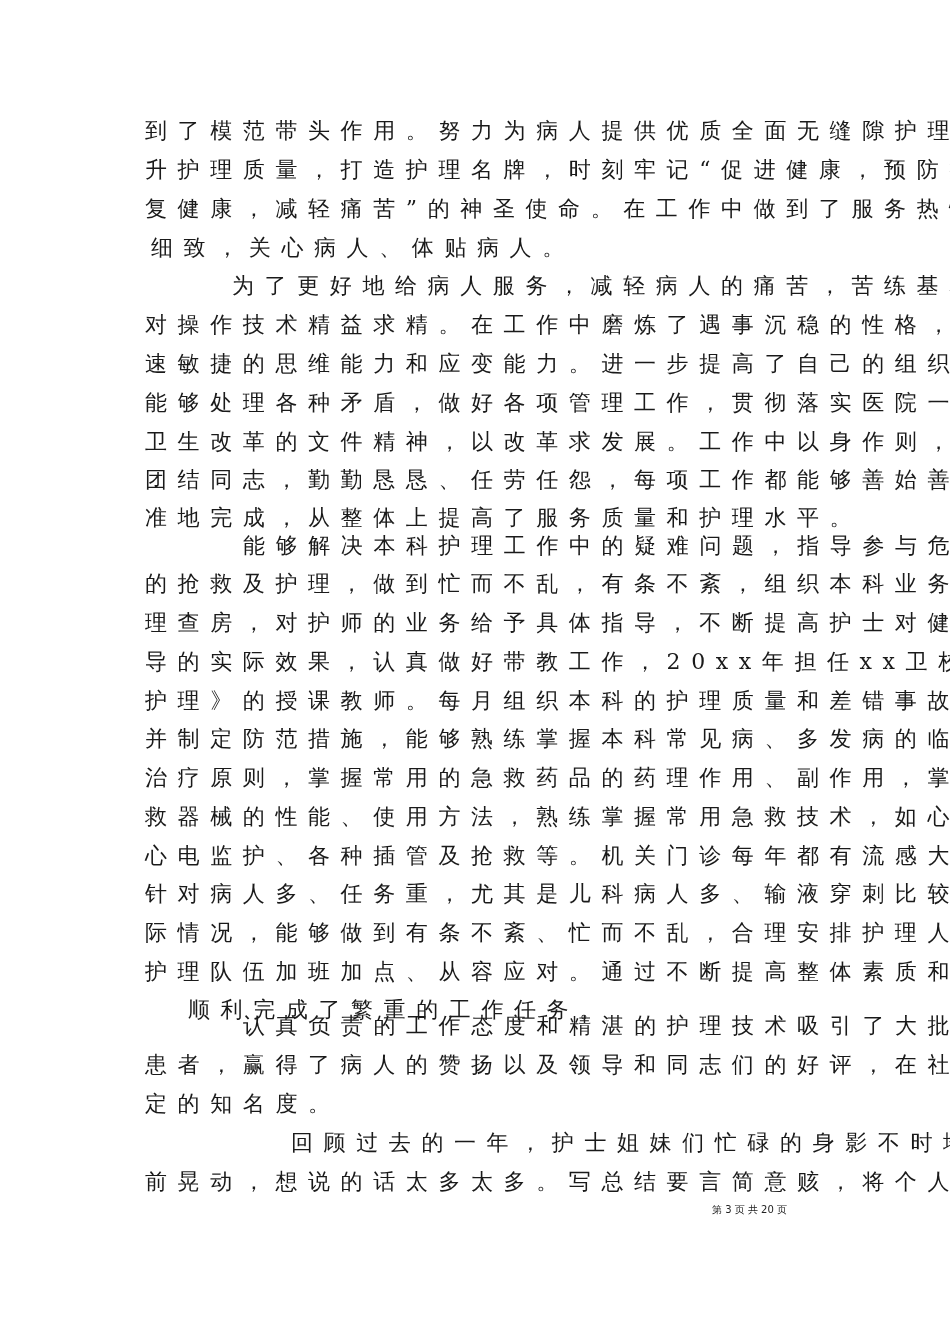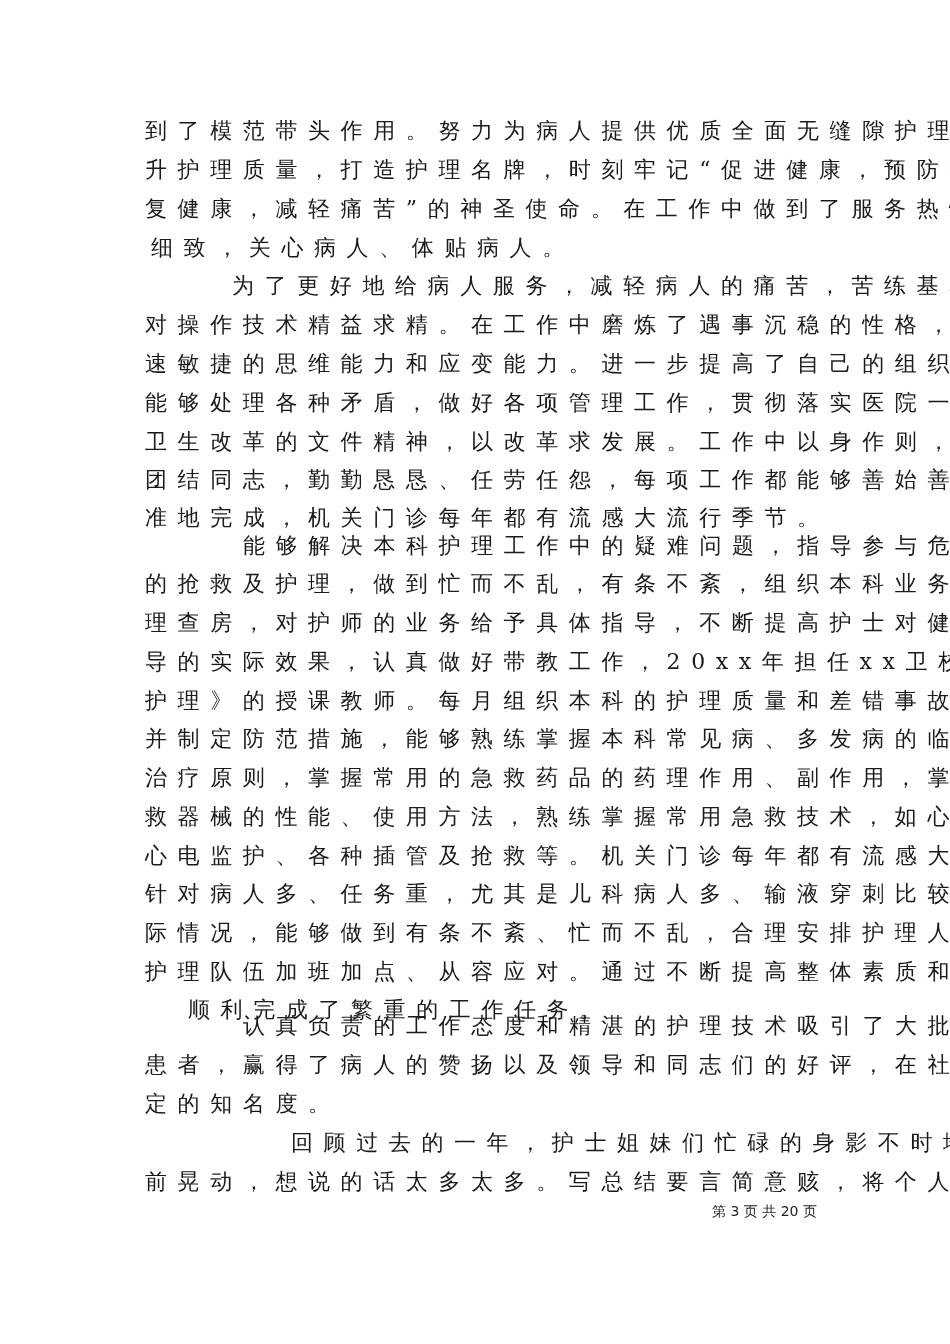--- a/index.html
+++ b/index.html
@@ -1,39 +1,39 @@
 <!DOCTYPE html>
 <html><head>
   <meta charset="utf-8">
   <style>
     html, body { margin: 0; padding: 0; background: #ffffff; }
     body { width: 950px; height: 1344px; position: relative; overflow: hidden;
       font-family: "DejaVu Serif", "Liberation Serif", serif; color: #1a1a1a; }
     .page { position: absolute; left: 0; top: 0; width: 950px; height: 1344px; background: #fff; }
     .line { position: absolute; left: 145px; width: 680px; white-space: nowrap;
       font-size: 22px; line-height: 30px; letter-spacing: 10.6px; }
-    .footer { position: absolute; left: 712px; top: 1203px; font-size: 14px;
+    .footer { position: absolute; left: 712px; top: 1203px; font-size: 10px;
       font-family: "DejaVu Sans", "Liberation Sans", sans-serif; color: #222; white-space: nowrap; }
   </style>
 </head>
 <body>
 
 <div class="page">
   <div id="lines">
       <div class="line" style="top: 116px; left: 145px;">到了模范带头作用。努力为病人提供优质全面无缝隙护理，全面提</div>
       <div class="line" style="top: 155px; left: 145px;">升护理质量，打造护理名牌，时刻牢记“促进健康，预防疾病，恢</div>
       <div class="line" style="top: 194px; left: 145px;">复健康，减轻痛苦”的神圣使命。在工作中做到了服务热情、周到</div>
       <div class="line" style="top: 233px; left: 151px;">细致，关心病人、体贴病人。</div>
       <div class="line" style="top: 271px; left: 232px;">为了更好地给病人服务，减轻病人的痛苦，苦练基本功，</div>
       <div class="line" style="top: 310px; left: 145px;">对操作技术精益求精。在工作中磨炼了遇事沉稳的性格，具备了快</div>
       <div class="line" style="top: 349px; left: 145px;">速敏捷的思维能力和应变能力。进一步提高了自己的组织协调能力，</div>
       <div class="line" style="top: 388px; left: 145px;">能够处理各种矛盾，做好各项管理工作，贯彻落实医院一系列有关</div>
       <div class="line" style="top: 427px; left: 145px;">卫生改革的文件精神，以改革求发展。工作中以身作则，服从领导、</div>
       <div class="line" style="top: 465px; left: 145px;">团结同志，勤勤恳恳、任劳任怨，每项工作都能够善始善终、高标</div>
-      <div class="line" style="top: 503px; left: 145px;">准地完成，机关门诊每年都有流感大流行季节。</div>
+      <div class="line" style="top: 503px; left: 145px;">准地完成，从整体上提高了服务质量和护理水平。</div>
       <div class="line" style="top: 531px; left: 243px;">能够解决本科护理工作中的疑难问题，指导参与危重病人</div>
       <div class="line" style="top: 569px; left: 145px;">的抢救及护理，做到忙而不乱，有条不紊，组织本科业务学习和护</div>
       <div class="line" style="top: 608px; left: 145px;">理查房，对护师的业务给予具体指导，不断提高护士对健康教育指</div>
       <div class="line" style="top: 647px; left: 145px;">导的实际效果，认真做好带教工作，20xx年担任xx卫校《外科学及</div>
       <div class="line" style="top: 686px; left: 145px;">护理》的授课教师。每月组织本科的护理质量和差错事故分析讨论，</div>
       <div class="line" style="top: 724px; left: 145px;">并制定防范措施，能够熟练掌握本科常见病、多发病的临床表现、</div>
       <div class="line" style="top: 763px; left: 145px;">治疗原则，掌握常用的急救药品的药理作用、副作用，掌握常用急</div>
       <div class="line" style="top: 802px; left: 145px;">救器械的性能、使用方法，熟练掌握常用急救技术，如心肺复苏、</div>
       <div class="line" style="top: 841px; left: 145px;">心电监护、各种插管及抢救等。机关门诊每年都有流感大流行季节，</div>
       <div class="line" style="top: 879px; left: 145px;">针对病人多、任务重，尤其是儿科病人多、输液穿刺比较困难的实</div>

